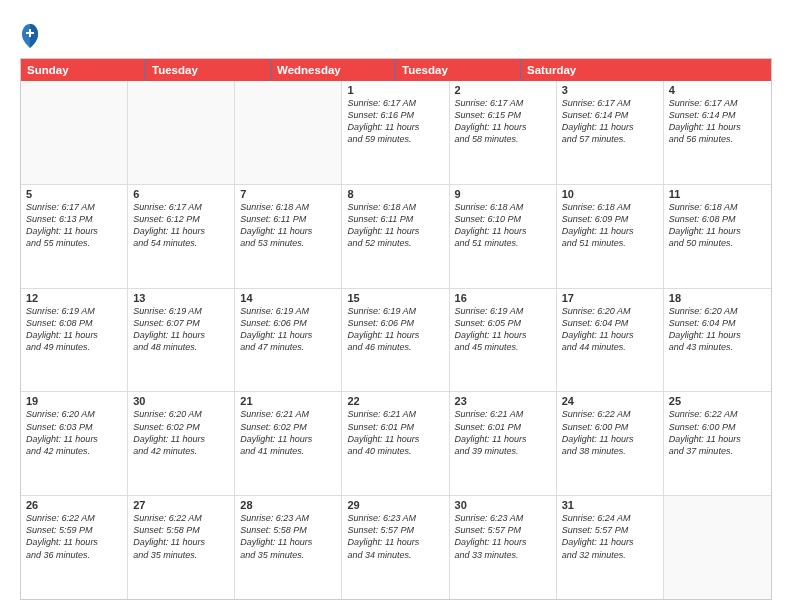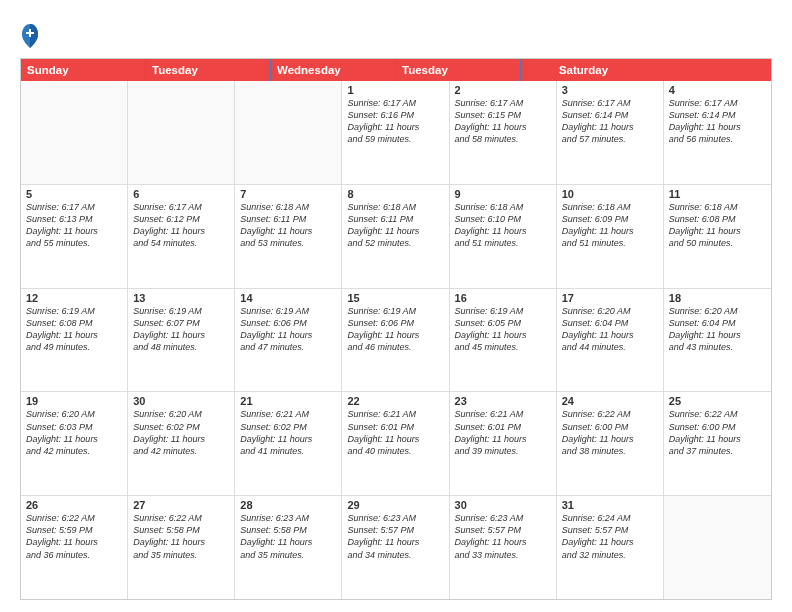--- a/index.html
+++ b/index.html
@@ -73,21 +73,21 @@
       background: #ef4444;
     }
     .day-header {
       color: #fff;
       font-size: 11.5px;
       font-weight: bold;
       padding: 5px 6px;
       text-align: left;
       border-right: 1px solid #4a78b8;
     }
-    .day-header:last-child { border-right: none; text-align: center; }
+    .day-header:last-child { border-right: none; }
     .calendar-body {
       flex: 1;
       display: flex;
       flex-direction: column;
     }
     .week-row {
       display: grid;
       grid-template-columns: repeat(7, 1fr);
       flex: 1;
       border-top: 1px solid #ddd;

